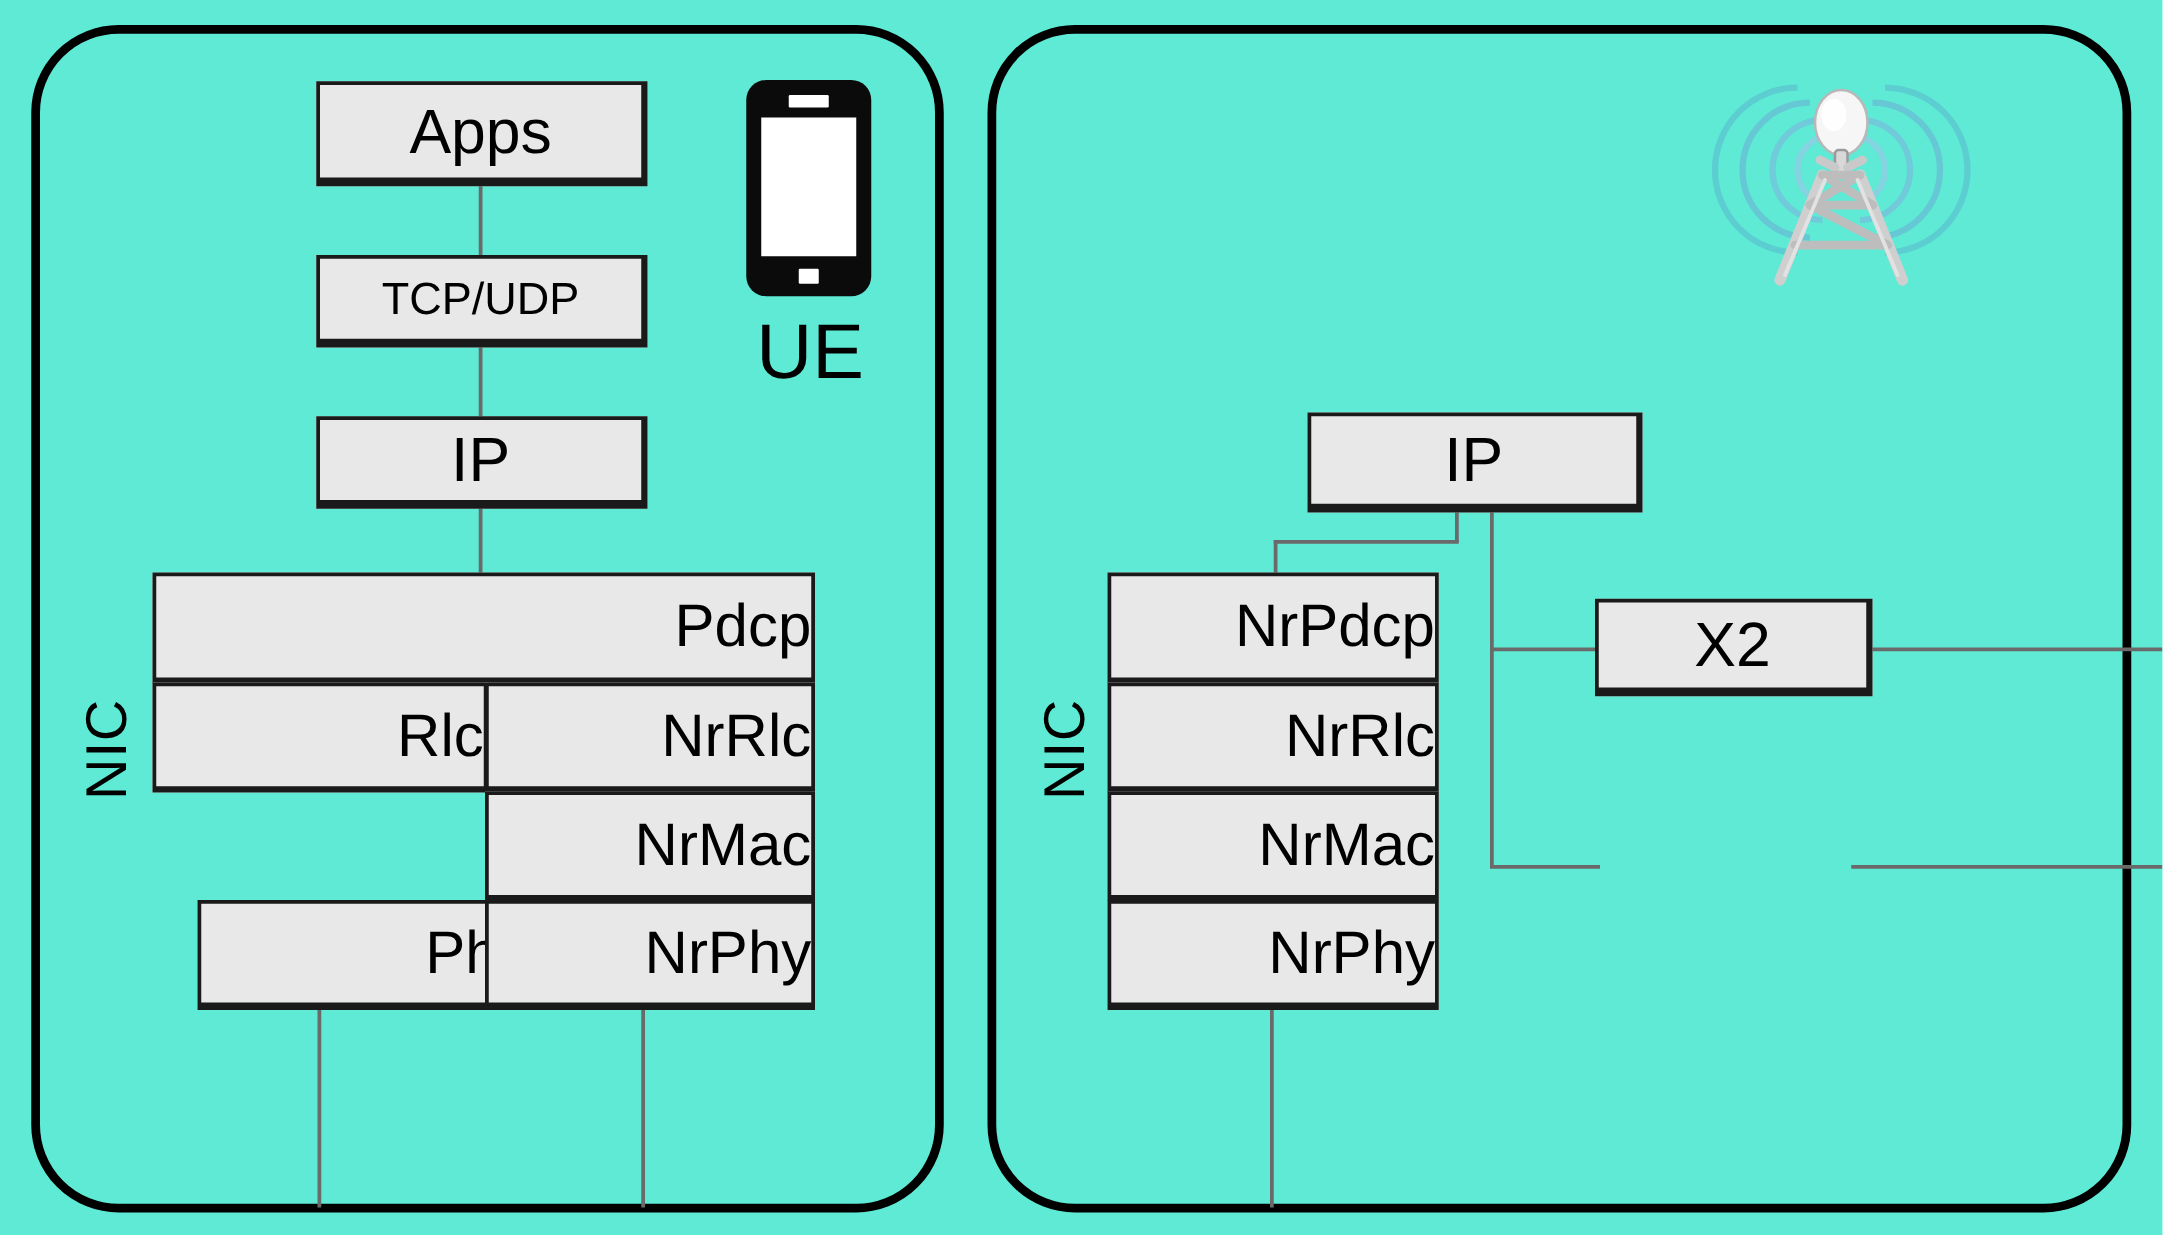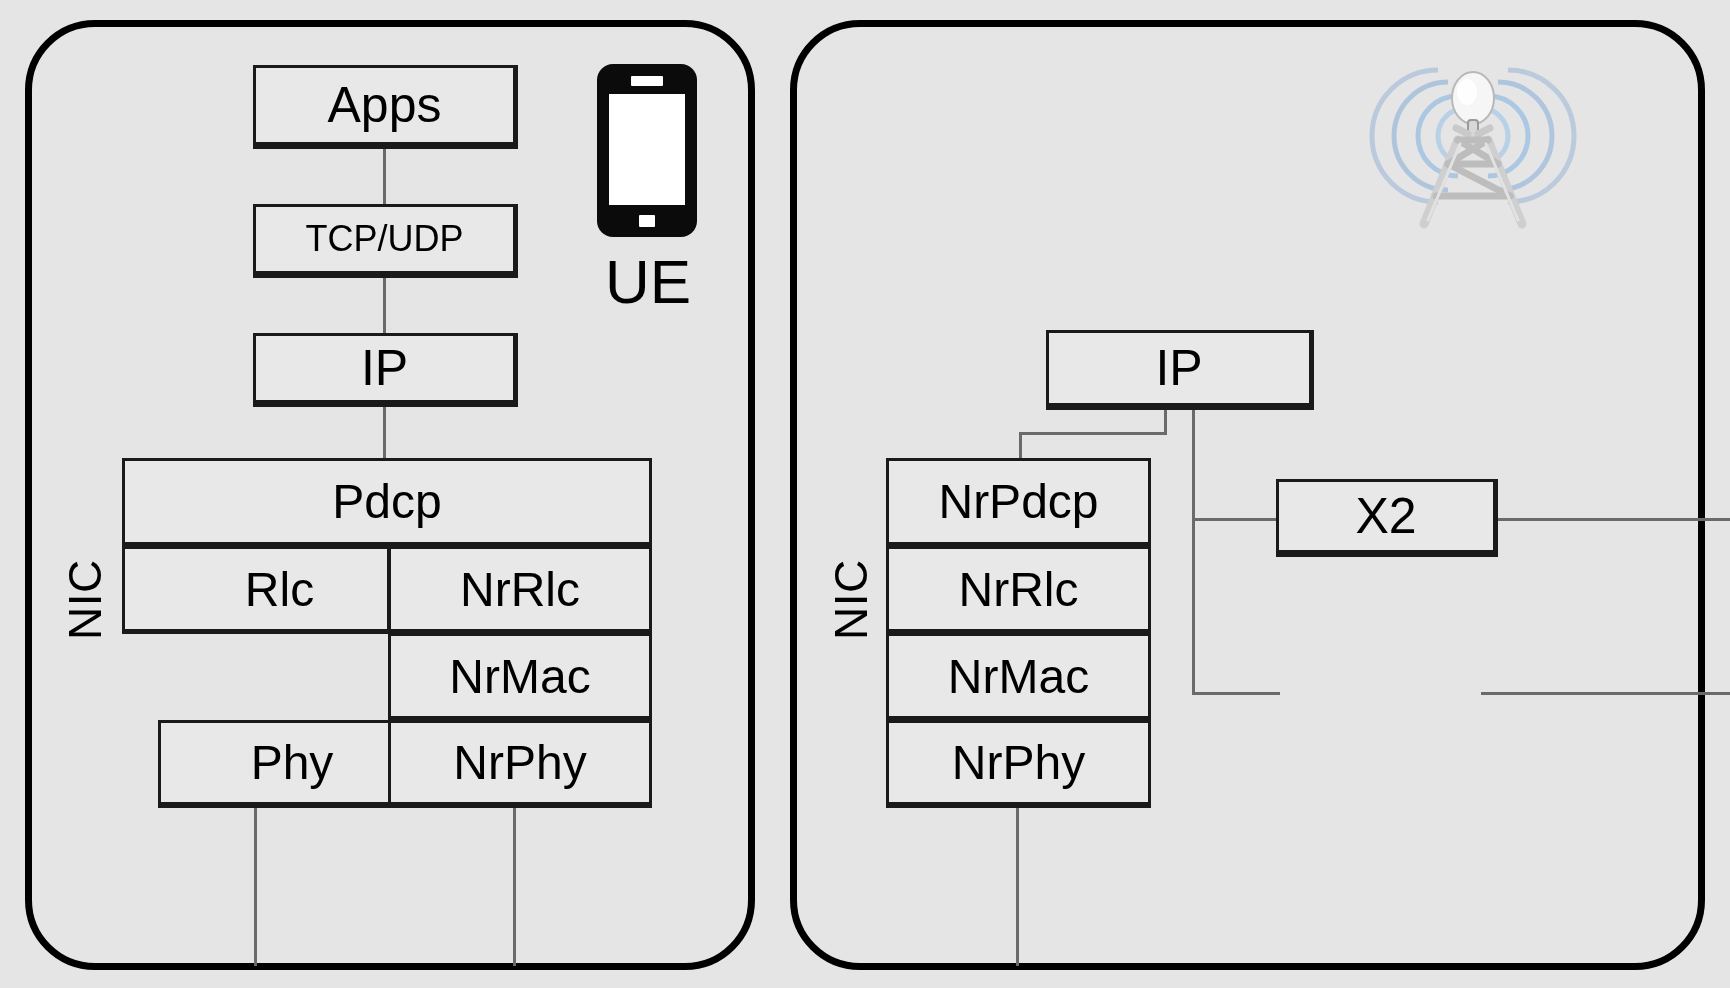--- a/index.html
+++ b/index.html
@@ -8,21 +8,21 @@
     padding: 0;
     background: #ffffff;
   }
   body {
     font-family: "Liberation Sans", sans-serif;
   }
   #canvas {
     position: relative;
     width: 1730px;
     height: 988px;
-    background: #e5e5e5;
+    background: #5eead4;
     overflow: hidden;
   }
 
   
   .panel {
     position: absolute;
     border: 7px solid #000000;
     border-radius: 70px;
     background: transparent;
     box-sizing: border-box;
@@ -49,21 +49,21 @@
 
   
   .cell {
     position: absolute;
     box-sizing: border-box;
     background: #e8e8e8;
     border: 3px solid #1a1a1a;
     border-bottom-width: 5px;
     display: flex;
     align-items: center;
-    justify-content: center;
+    justify-content: flex-end;
     color: #000000;
     white-space: nowrap;
     z-index: 6;
   }
 
   
   .vline {
     position: absolute;
     width: 3px;
     background: #6a6a6a;

